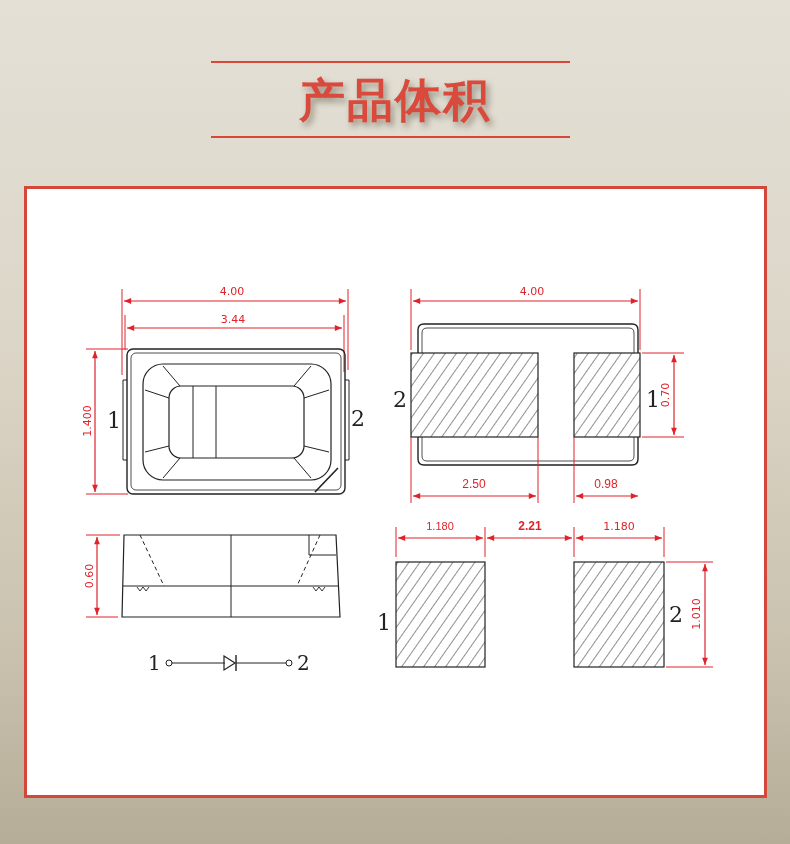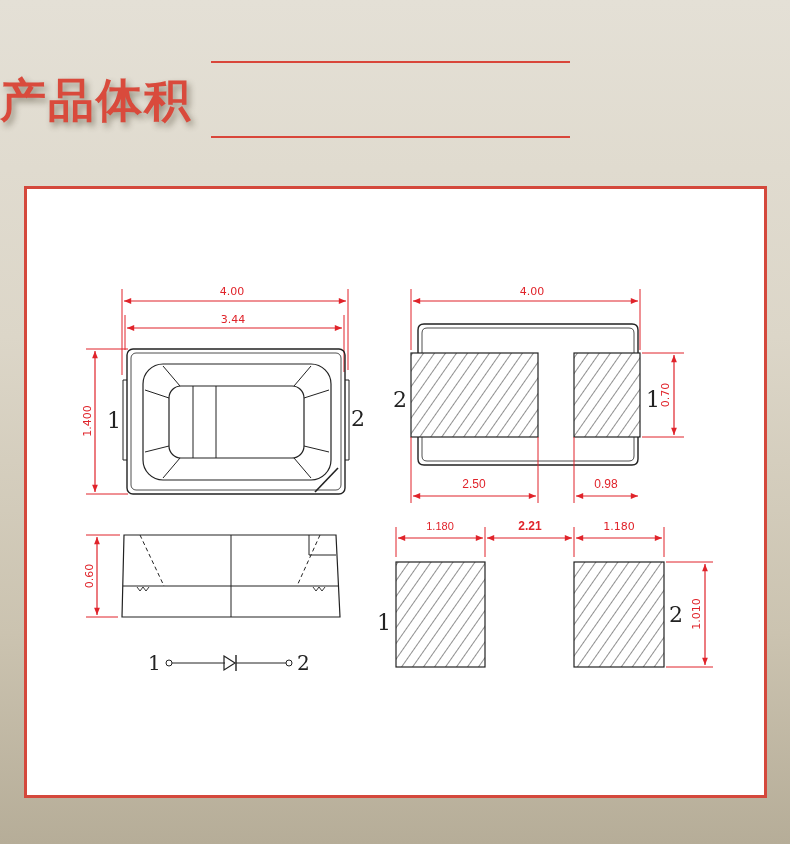--- a/index.html
+++ b/index.html
@@ -1,20 +1,20 @@
 <!DOCTYPE html>
 <html><head>
 <meta charset="utf-8">
 <style>
   html,body{margin:0;padding:0;}
   body{width:790px;height:844px;position:relative;overflow:hidden;
     background:linear-gradient(180deg,#e4e0d6 0%,#dcd6c8 40%,#cbc3b0 75%,#b6ad98 100%);
     font-family:"DejaVu Sans",sans-serif;}
   .hline{position:absolute;left:211px;width:359px;height:2px;background:#d9463a;}
-  .title{position:absolute;left:0;top:70px;width:790px;
+  .title{position:absolute;left:0;top:70px;width:790px;text-align:center;
     font-size:46px;font-weight:bold;color:#d94a3c;letter-spacing:2px;
     text-shadow:3px 4px 6px rgba(60,50,30,0.45);}
   .frame{position:absolute;left:24px;top:186px;width:737px;height:606px;
     background:#fff;border:3px solid #d4483c;}
   svg{position:absolute;left:0;top:0;}
   .dim{font-family:"DejaVu Sans",sans-serif;font-size:11px;fill:#e0232a;}
   .dimn{font-family:"Liberation Sans",sans-serif;font-size:12px;fill:#e0232a;}
   .pin{font-family:"DejaVu Serif",serif;font-size:22px;fill:#222;}
 </style>
 </head>

